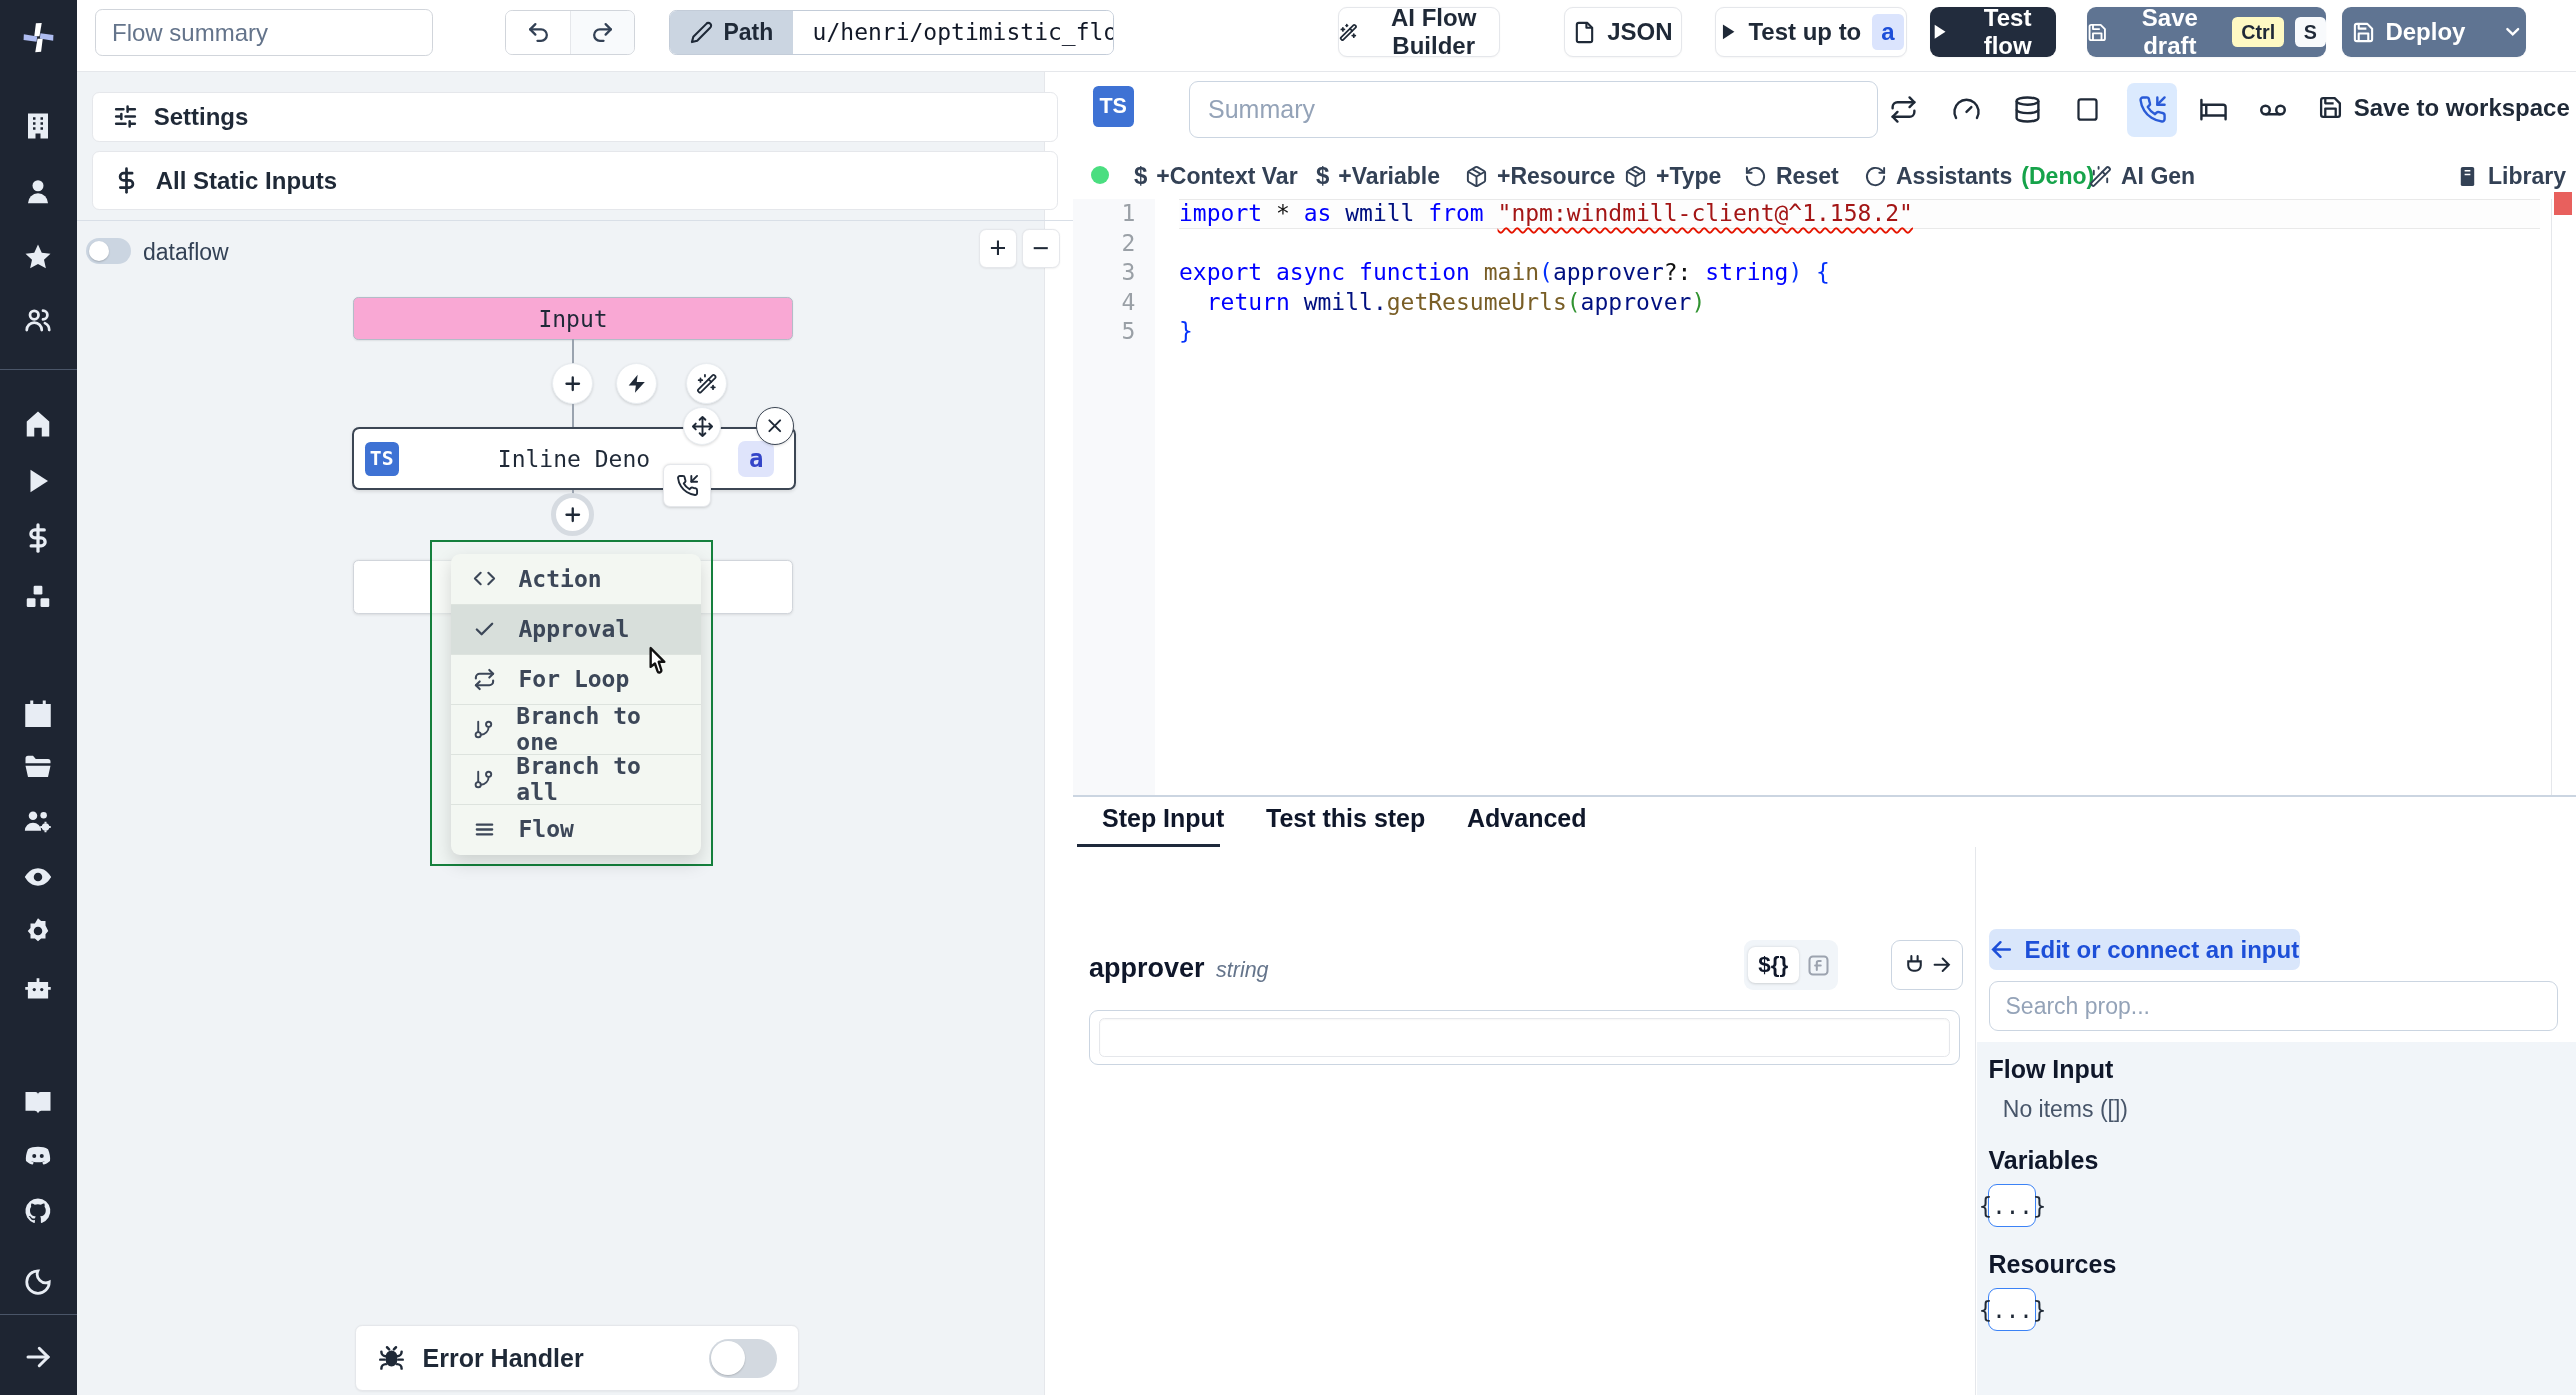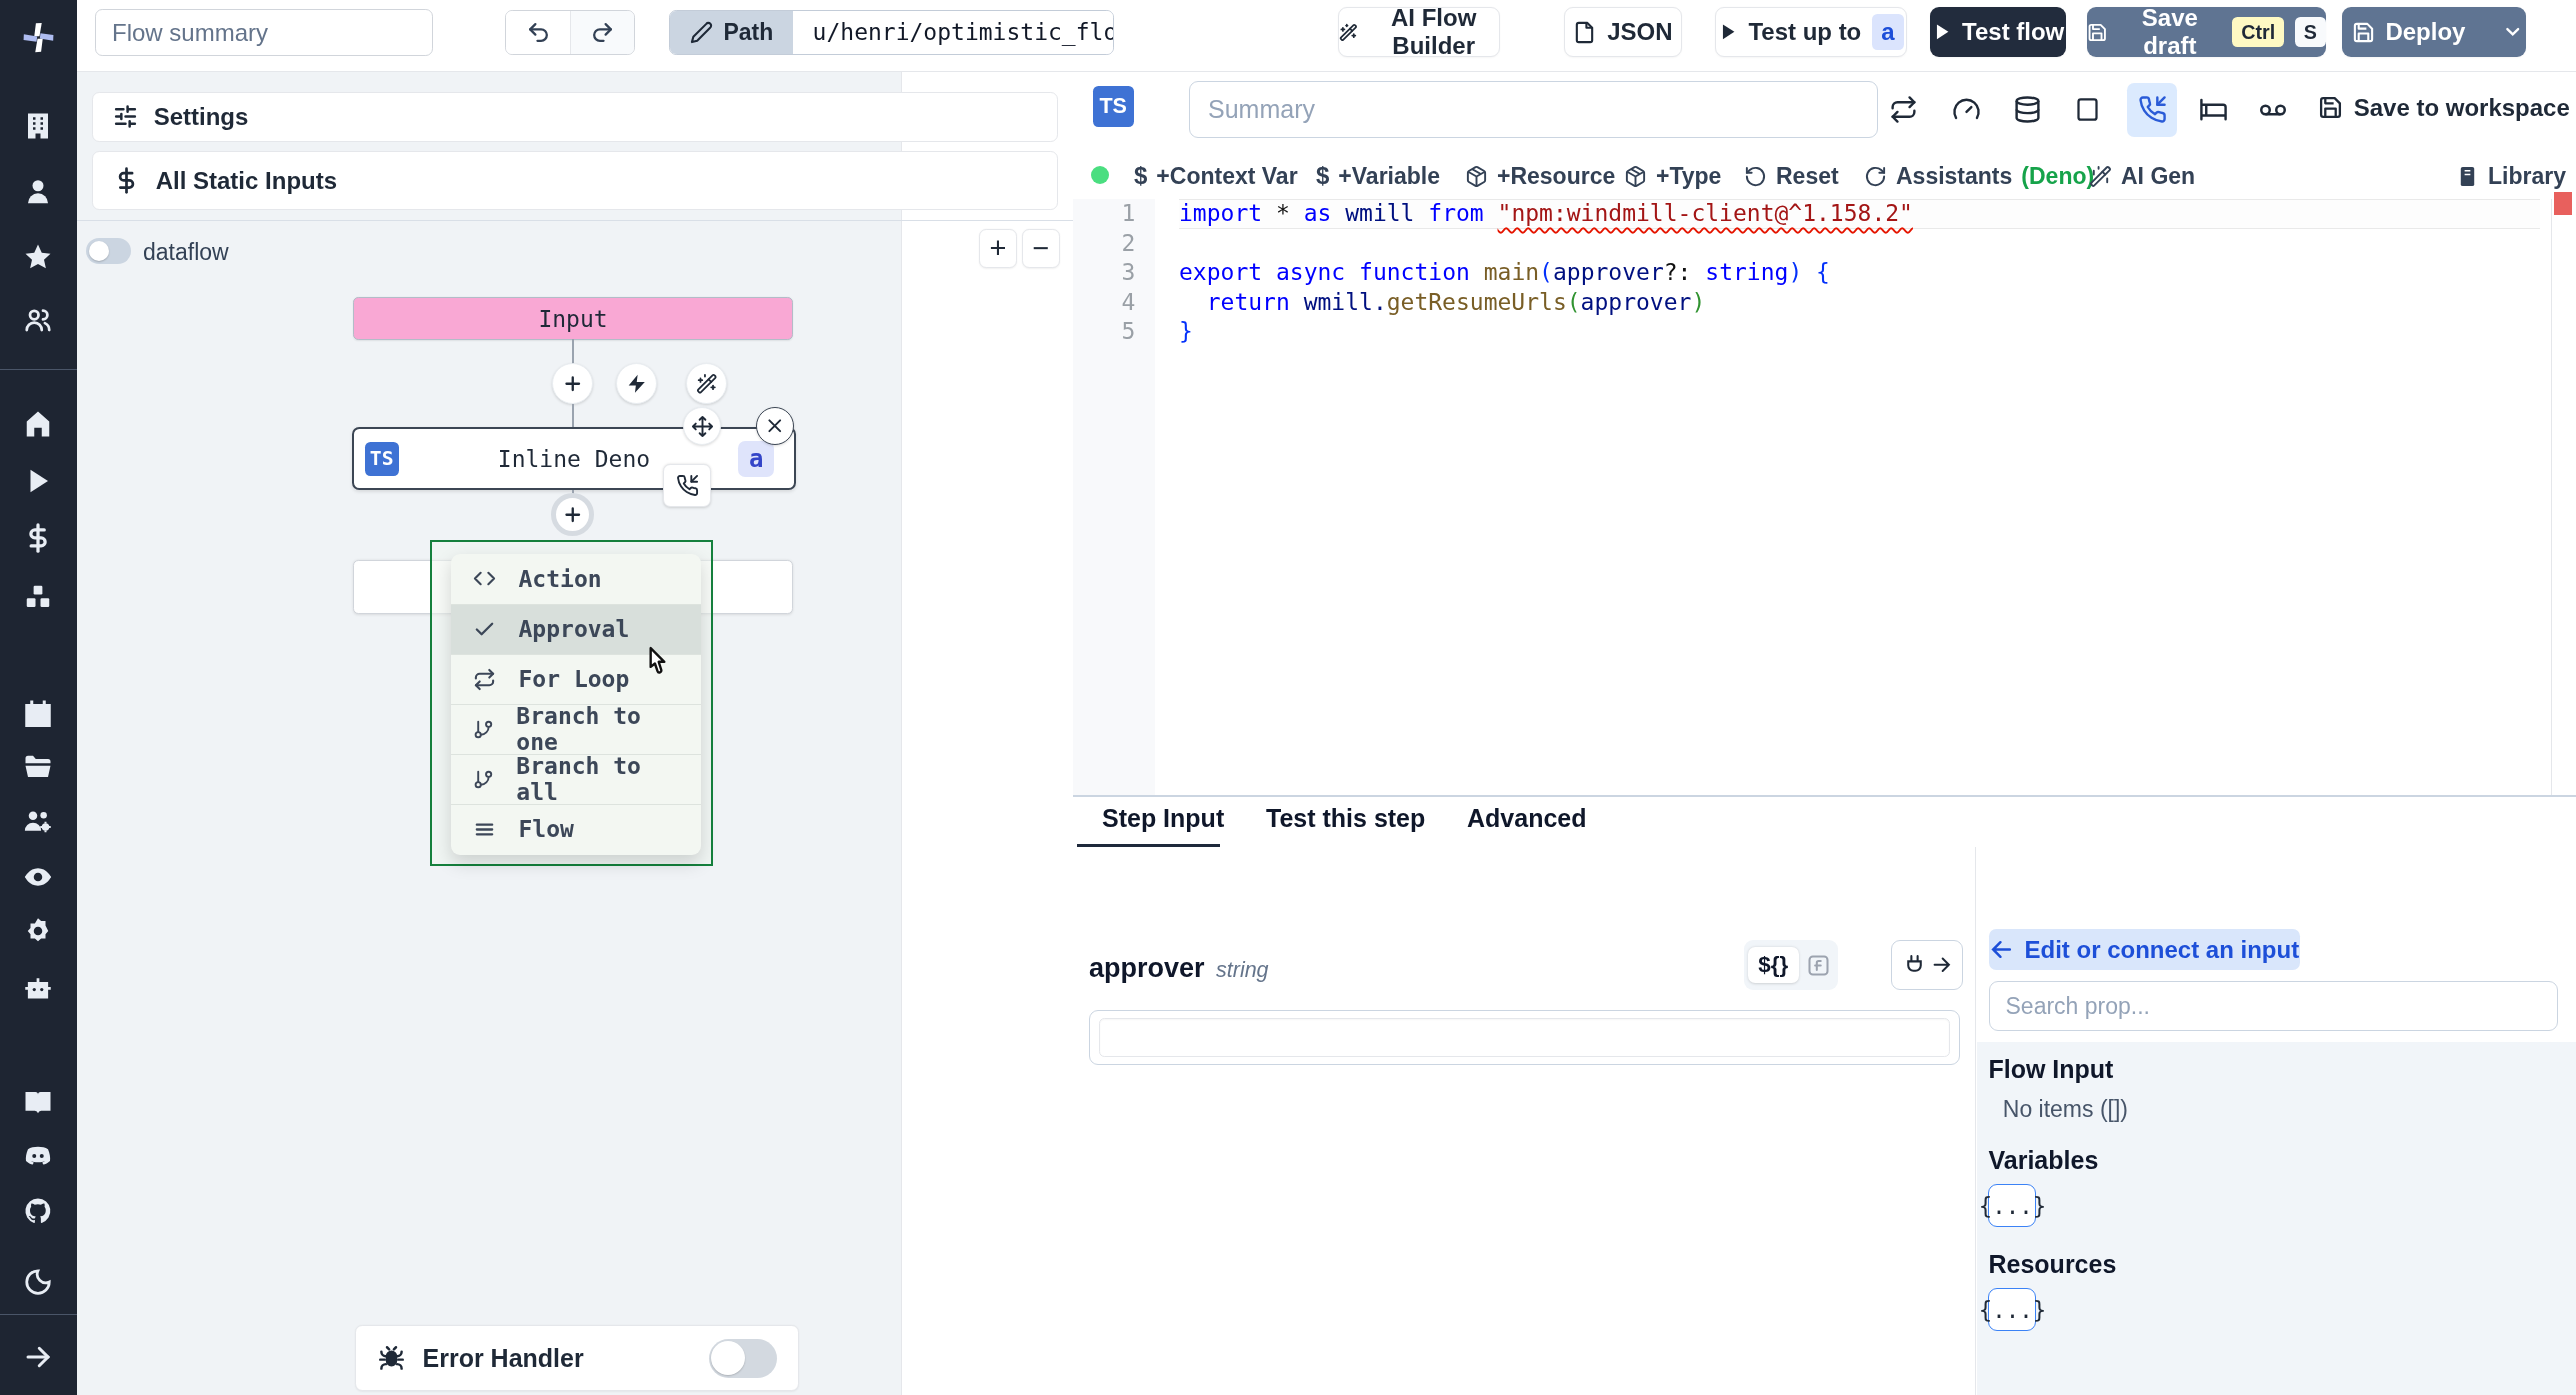--- a/index.html
+++ b/index.html
@@ -36,21 +36,21 @@
   .tb-dark { background:#222c3d; color:#fff; border:none; }
   .tb-slate { background:#5f7492; color:#fff; border:none; }
   .badge-a { background:#dbe4fd; color:#1d4ed8; border-radius:5.4px; width:32px; height:36px; display:flex;
     align-items:center; justify-content:center; font-weight:bold; }
   .kbd { border-radius:5.4px; font-size:19.7px; font-weight:bold; padding:3.6px 9px; }
   .kbd.c { background:#fef9c3; color:#1f2937; }
   .kbd.s { background:#f8fafc; color:#1f2937; }
   .deploy-split { width:0.9px; height:50px; background:#4c6078; }
 
   
-  .flow-panel { position:absolute; left:77px; top:72px; width:825px; height:1324px; background:#f0f3f6;
+  .flow-panel { position:absolute; left:77px; top:72px; width:968px; height:1324px; background:#f0f3f6;
     border-right:0.9px solid #e5e7eb; }
   .card-row { position:absolute; left:15px; width:966px; background:#fff; border:0.9px solid #e5e7eb;
     border-radius:7.2px; display:flex; align-items:center; gap:16px; padding:0 19.7px; color:#1f2937;
     font-weight:bold; font-size:24px; }
   .panel-div { position:absolute; left:0; top:148px; width:996px; height:0.9px; background:#d9dfe7; }
   .toggle { border-radius:894px; background:#cbd5e1; position:relative; }
   .toggle .knob { position:absolute; top:2.7px; left:2.7px; background:#fff; border-radius:50%; box-shadow:0 0.9px 1.8px rgba(0,0,0,.2); }
   .zoom-btn { position:absolute; width:38px; height:39px; background:#fff; border:0.9px solid #e5e7eb; border-radius:7.2px;
     display:flex; align-items:center; justify-content:center; font-size:29px; color:#1f2937;
     box-shadow:0 0.9px 1.8px rgba(0,0,0,.06); }
@@ -312,21 +312,21 @@
         </svg>
       <span>JSON</span>
       </button>
     <button class="tb-btn" style="left:1638px;width:192px">
       <svg class="ic" viewBox="0 0 24 24" width="19.7" height="19.7" fill="currentColor">
           <path d="M6 3l14 9-14 9z"></path>
         </svg>
       <span>Test up to</span>
       <span class="badge-a">a</span>
       </button>
-    <button class="tb-btn tb-dark" style="left:1853px;width:136px">
+    <button class="tb-btn tb-dark" style="left:1853px;width:126px">
       <svg class="ic" viewBox="0 0 24 24" width="19.7" height="19.7" fill="currentColor">
           <path d="M6 3l14 9-14 9z"></path>
         </svg>
       <span>Test flow</span>
       </button>
     <button class="tb-btn tb-slate" style="left:2010px;width:239px">
       <svg class="ic" viewBox="0 0 24 24" width="23" height="23" fill="none" stroke="currentColor" stroke-width="2.2" stroke-linejoin="round">
           <path d="M19 21H5a2 2 0 0 1-2-2V5a2 2 0 0 1 2-2h11l5 5v11a2 2 0 0 1-2 2Z"></path>
           <path d="M17 21v-8H7v8M7 3v5h8"></path>
         </svg>

